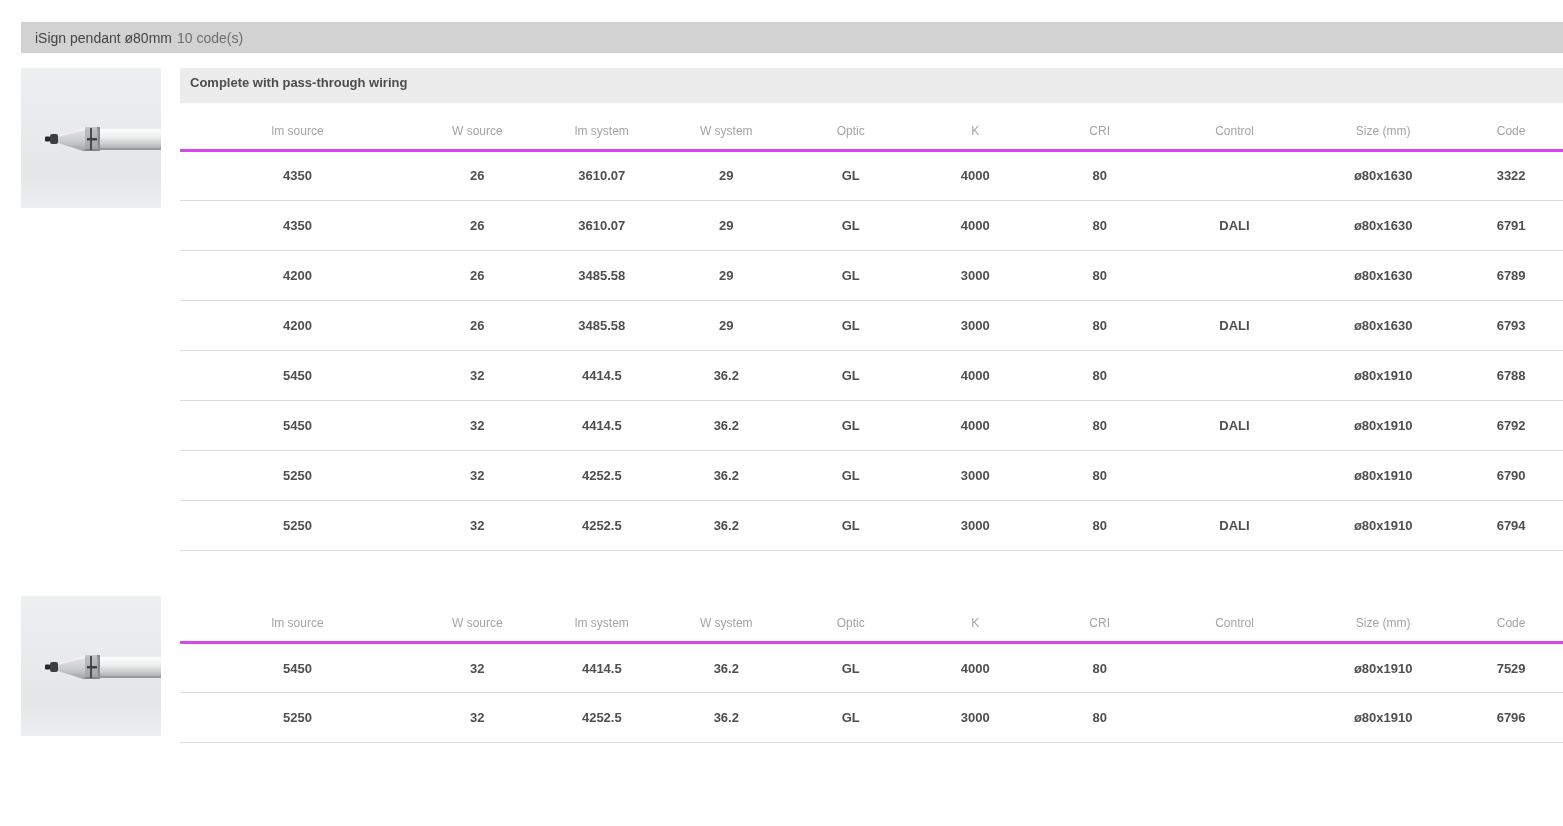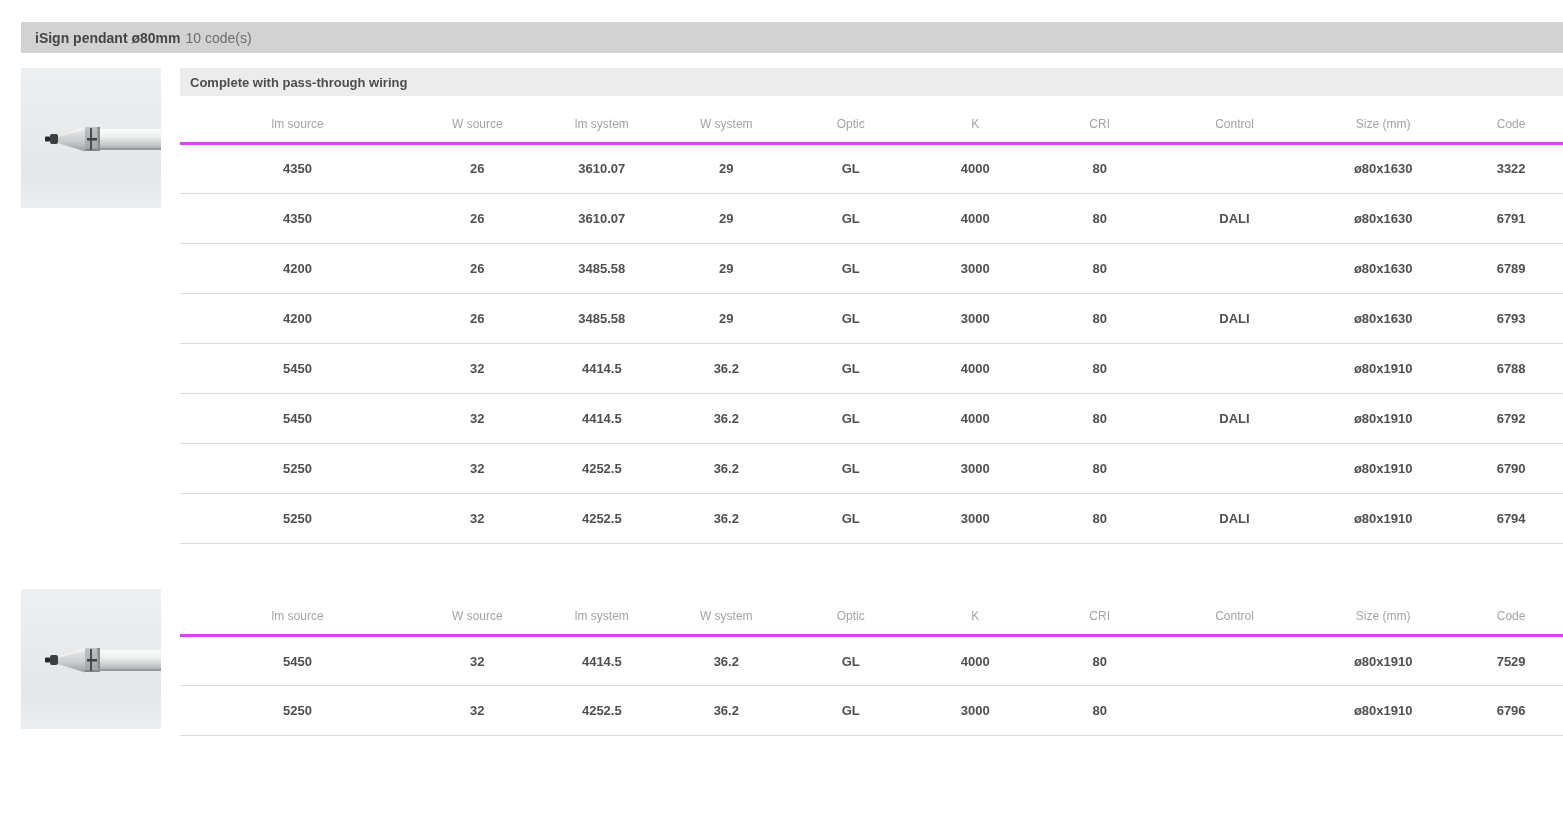--- a/index.html
+++ b/index.html
@@ -15,21 +15,21 @@
 
   
   .title-bar {
     height: 31px;
     background: var(--title-bar-bg, #d2d2d2);
     display: flex;
     align-items: center;
     padding-left: 14px;
     margin-bottom: 15px;
   }
-  .title-bar .title { font-size: 14px; font-weight: bold; color: #454545; }
+  .title-bar .title { font-size: 14px; font-weight: normal; color: #454545; }
   .title-bar .count { font-size: 14px; font-weight: normal; color: #6e6e6e; margin-left: 5px; }
 
   
   .section { display: flex; align-items: flex-start; }
   .section + .section { margin-top: 45px; }
   .thumb {
     width: 140px;
     height: 140px;
     background: var(--thumbnail-bg, #e8eaeb);
     flex: 0 0 140px;
@@ -41,21 +41,21 @@
   .section-header {
     background: var(--section-header-bg, #ececec);
     padding: 6px 0 6px 10px;
   }
   .section-header .line {
     font-size: 13px;
     font-weight: bold;
     color: #4d4d4d;
     line-height: 21px;
   }
-  .section-header.single { height: 28px; padding-top: 4px; }
+  .section-header.single { height: 35px; padding-top: 4px; }
 
   
   table.spec {
     width: 100%;
     border-collapse: collapse;
     table-layout: fixed;
   }
   table.spec thead tr { height: 47px; border-bottom: 3px solid #d946ef; }
   table.spec thead th {
     font-size: 12px;

